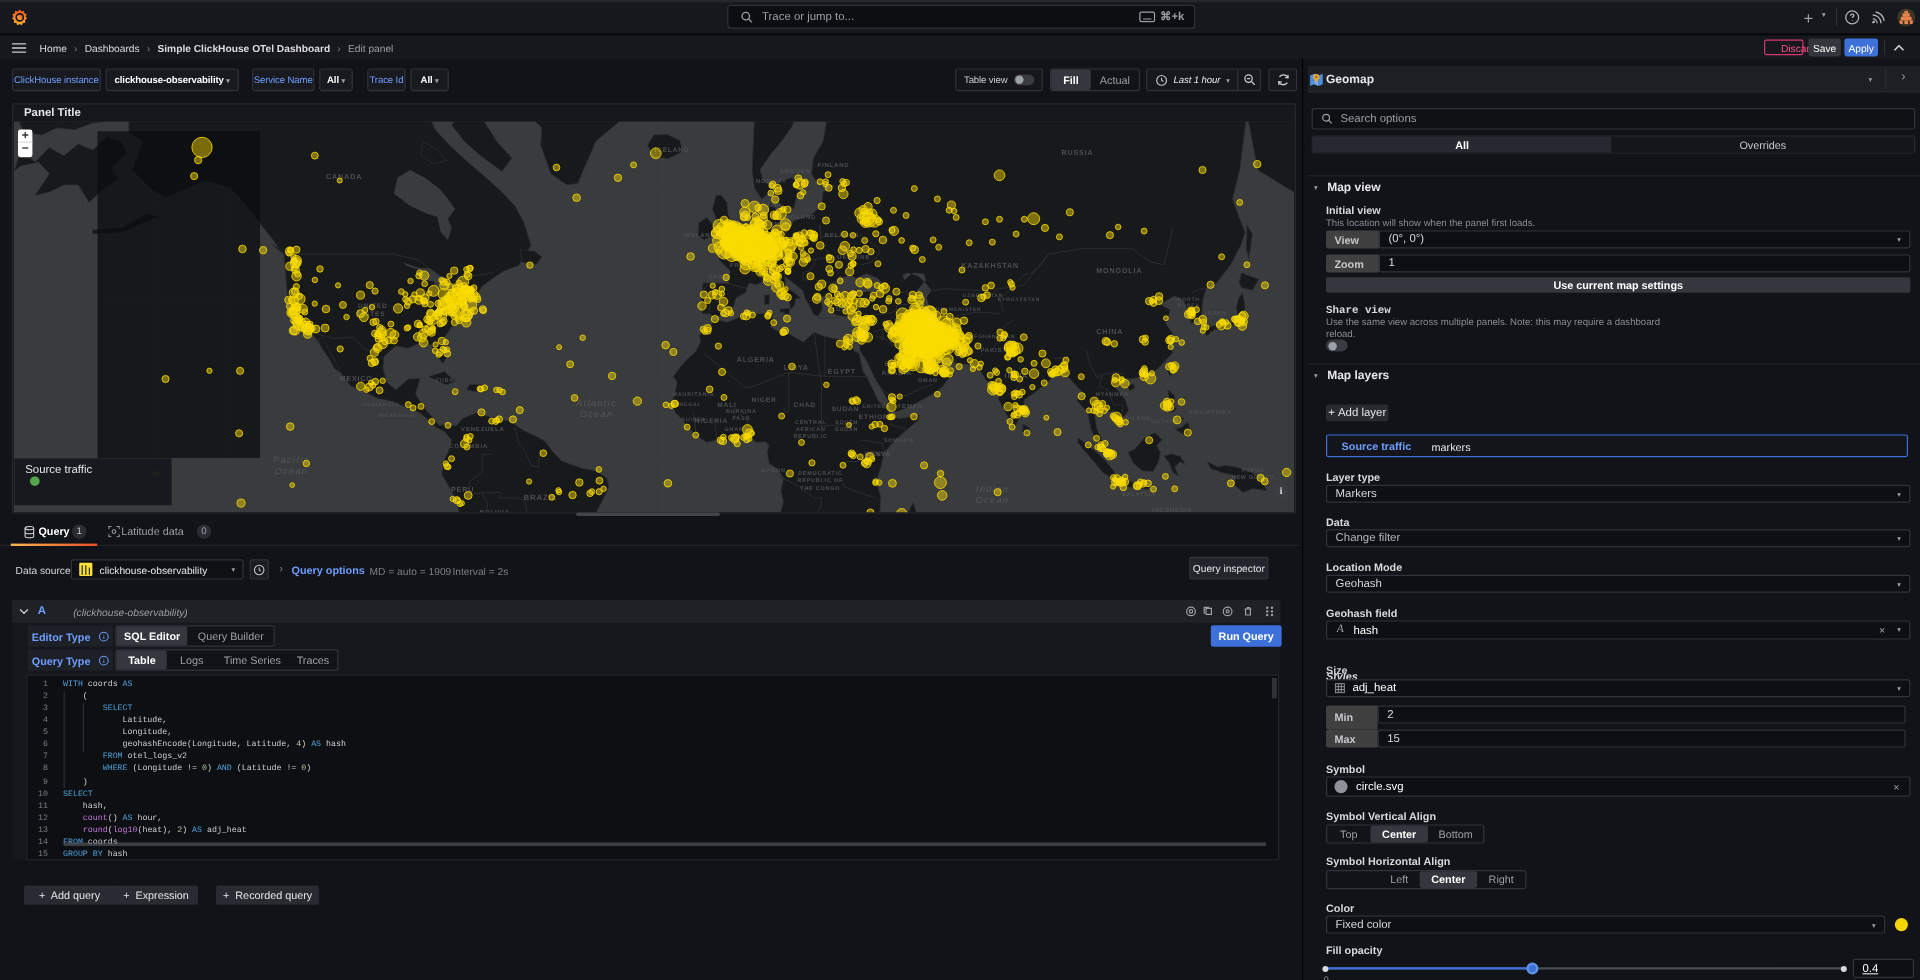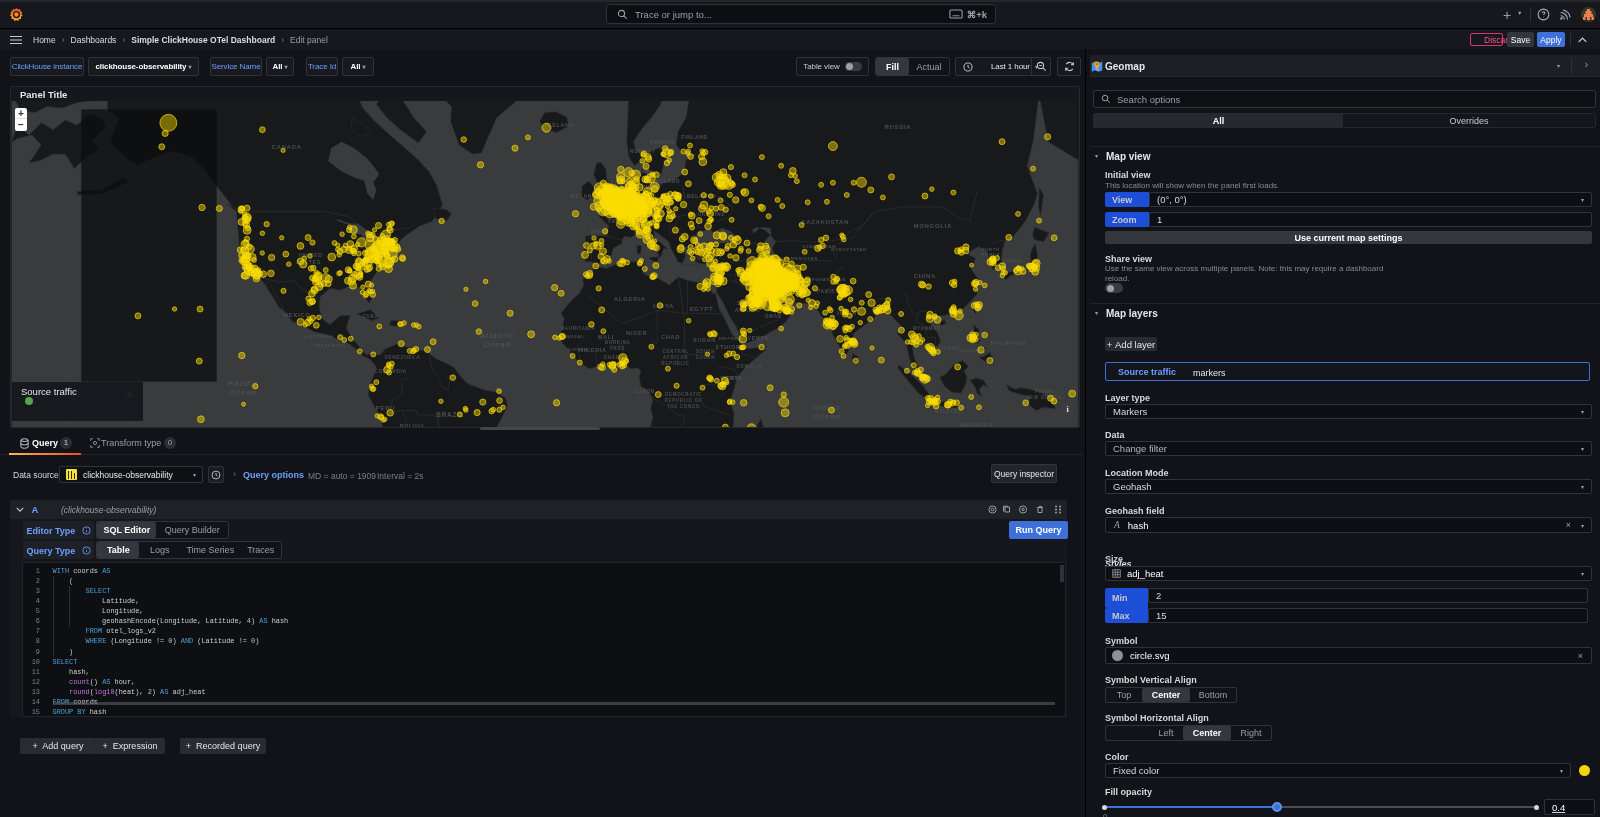--- a/index.html
+++ b/index.html
@@ -6,21 +6,21 @@
 html,body { width:1600px; height:817px; background:#111318; overflow:hidden; }
 body { font-family:"Liberation Sans", sans-serif; color:#ccccdc; }
 .abs { position:absolute; }
 #root { position:relative; width:1600px; height:817px; }
 .ib { display:flex; align-items:center; }
 .chip { position:absolute; height:19px; border:1px solid #2f323a; background:#181a20; border-radius:2px; display:flex; align-items:center; justify-content:center; font-size:8px; letter-spacing:-0.1px; white-space:nowrap; overflow:hidden; }
 .blue { color:#6e9fff; }
 .gray { color:#9d9fa5; }
 .dgray { color:#7b7f87; }
 .inp { position:absolute; background:#0d0f14; border:1px solid #2f333b; border-radius:2px; display:flex; align-items:center; font-size:9.5px; color:#d8d9da; white-space:nowrap; }
-.lblbox { position:absolute; background:#1d4ed8; border-radius:2px 0 0 2px; display:flex; align-items:center; font-size:9px; color:#c7c8cc; padding-left:7px; font-weight:bold; }
+.lblbox { position:absolute; background:#404040; border-radius:2px 0 0 2px; display:flex; align-items:center; font-size:9px; color:#c7c8cc; padding-left:7px; font-weight:bold; }
 .seclbl { position:absolute; font-size:9px; font-weight:bold; color:#d8d9da; white-space:nowrap; }
 .desc { position:absolute; font-size:8px; color:#888b92; white-space:nowrap; }
 .chev { color:#9d9fa5; font-size:6px; }
 .seg { position:absolute; border:1px solid #2f333b; border-radius:2px; background:#111318; display:flex; font-size:9px; white-space:nowrap; }
 .seg > div { display:flex; align-items:center; justify-content:center; color:#9d9fa5; }
 .seg > div.on { background:#34373e; color:#fff; font-weight:bold; border-radius:2px; }
 .btn-sec { position:absolute; background:#282b31; border-radius:2px; color:#e6e6ea; font-size:9px; display:flex; align-items:center; justify-content:center; white-space:nowrap; font-weight:500; }
 svg { display:block; }
 </style>
 </head>
@@ -124,21 +124,21 @@
 </div>
 <div class="seg" style="left:875px;top:57px;height:19px;">
   <div class="on" style="width:33px;height:17px;">Fill</div>
   <div style="width:40px;">Actual</div>
 </div>
 <div class="chip" style="left:955px;top:57px;width:96px;background:#16181d;justify-content:flex-start;">
   <svg style="margin-left:7px;" width="10" height="10" viewBox="0 0 16 16" fill="none" stroke="#c9cacd" stroke-width="1.5">
         <circle cx="8" cy="8" r="6.5"></circle>
         <path d="M8 4.5V8l2.5 1.5"></path>
       </svg>
-  <span style="color:#e6e6ea;margin-left:18px;font-weight:500;">Last 1 hour</span>
+  <span style="color:#e6e6ea;margin-left:5px;font-weight:500;font-style:italic;">Last 1 hour</span>
   <span class="chev" style="margin-left:5px;">▾</span>
   <div style="position:absolute;right:18px;top:0;width:1px;height:17px;background:#2f323a;"></div>
   <svg style="position:absolute;right:3px;" width="11" height="11" viewBox="0 0 16 16" fill="none" stroke="#c9cacd" stroke-width="1.5">
         <circle cx="6.5" cy="6.5" r="4.5"></circle>
         <path d="M10 10l4 4M4.5 6.5h4"></path>
       </svg>
 </div>
 <div class="chip" style="left:1057px;top:57px;width:24px;background:#16181d;">
   <svg width="11" height="11" viewBox="0 0 16 16" fill="none" stroke="#c9cacd" stroke-width="1.6">
         <path d="M13.8 6.2A6 6 0 0 0 3.2 4.5M2.2 9.8a6 6 0 0 0 10.6 1.7"></path>
@@ -2210,21 +2210,21 @@
         <ellipse cx="6" cy="2.5" rx="4.8" ry="1.8"></ellipse>
         <path d="M1.2 2.5v9c0 1 2.1 1.8 4.8 1.8s4.8-.8 4.8-1.8v-9M1.2 7c0 1 2.1 1.8 4.8 1.8S10.8 8 10.8 7"></path>
       </svg>
   <span class="abs" style="left:32px;top:4px;font-size:9px;font-weight:bold;color:#fff;">Query</span>
   <div class="abs" style="left:60px;top:2.5px;width:12px;height:12px;border-radius:50%;background:#2a2d33;color:#c9cacd;font-size:8px;text-align:center;line-height:12px;">1</div>
   <div class="abs" style="left:9px;top:19px;width:72px;height:2px;background:linear-gradient(90deg,#f9b64f,#eb4e27);"></div>
   <svg class="abs" style="left:90px;top:4px;" width="10" height="10" viewBox="0 0 14 14" fill="none" stroke="#9d9fa5" stroke-width="1.2">
         <path d="M1 4V1h3M10 1h3v3M13 10v3h-3M4 13H1v-3"></path>
         <circle cx="7" cy="7" r="2.2"></circle>
       </svg>
-  <span class="abs gray" style="left:101px;top:4px;font-size:9px;">Transform type</span>
+  <span class="abs gray" style="left:101px;top:4px;font-size:9px;">Latitude data</span>
   <div class="abs" style="left:164px;top:2.5px;width:12px;height:12px;border-radius:50%;background:#2a2d33;color:#9d9fa5;font-size:8px;text-align:center;line-height:12px;">0</div>
 </div>
 
 <span class="abs" style="left:13px;top:470px;font-size:8.5px;font-weight:500;color:#d8d9da;">Data source</span>
 <div class="inp" style="left:59px;top:466px;width:144px;height:17px;background:#0e1014;">
   <div style="width:11px;height:11px;margin-left:6px;background:#f9e03b;border-radius:1px;position:relative;overflow:hidden;">
     <div style="position:absolute;left:1.5px;top:1.5px;width:1.5px;height:8px;background:#2b2b12;"></div>
     <div style="position:absolute;left:4.5px;top:1.5px;width:1.5px;height:8px;background:#2b2b12;"></div>
     <div style="position:absolute;left:7.5px;top:4px;width:1.5px;height:5.5px;background:#2b2b12;"></div>
   </div>
@@ -2376,21 +2376,21 @@
 <div class="inp" style="left:1149px;top:192px;width:443px;height:15px;">
   <span style="margin-left:7px;">(0°, 0°)</span>
       <span class="chev" style="position:absolute;right:7px;">▾</span>
 </div>
 <div class="lblbox" style="left:1105px;top:212px;width:44px;height:15px;">Zoom</div>
 <div class="inp" style="left:1149px;top:212px;width:443px;height:15px;">
       <span style="margin-left:7px;">1</span>
     </div>
 <div class="abs" style="left:1105px;top:231px;width:487px;height:13px;background:#34373e;border-radius:2px;color:#fff;font-size:9px;font-weight:bold;display:flex;align-items:center;justify-content:center;">Use current map settings</div>
 
-<span class="seclbl" style="left:1105px;top:254px;">Share view</span>
+<span class="seclbl" style="left:1105px;top:254px;font-family:Liberation Mono, monospace;">Share view</span>
 <span class="desc" style="left:1105px;top:264px;">Use the same view across multiple panels. Note: this may require a dashboard</span>
 <span class="desc" style="left:1105px;top:274px;">reload.</span>
 <div class="abs" style="left:1105px;top:283px;width:18px;height:10px;border-radius:5px;background:#383b42;">
   <div style="position:absolute;left:1.5px;top:1.5px;width:7px;height:7px;border-radius:50%;background:#9da1a8;"></div>
 </div>
 
 <div class="abs" style="left:1090px;top:303px;width:510px;height:1px;background:#22242a;"></div>
 <span class="chev" style="position:absolute;left:1095px;top:309px;">▾</span>
 <span class="abs" style="left:1106px;top:308px;font-size:10px;font-weight:bold;color:#e6e6ea;">Map layers</span>
 

